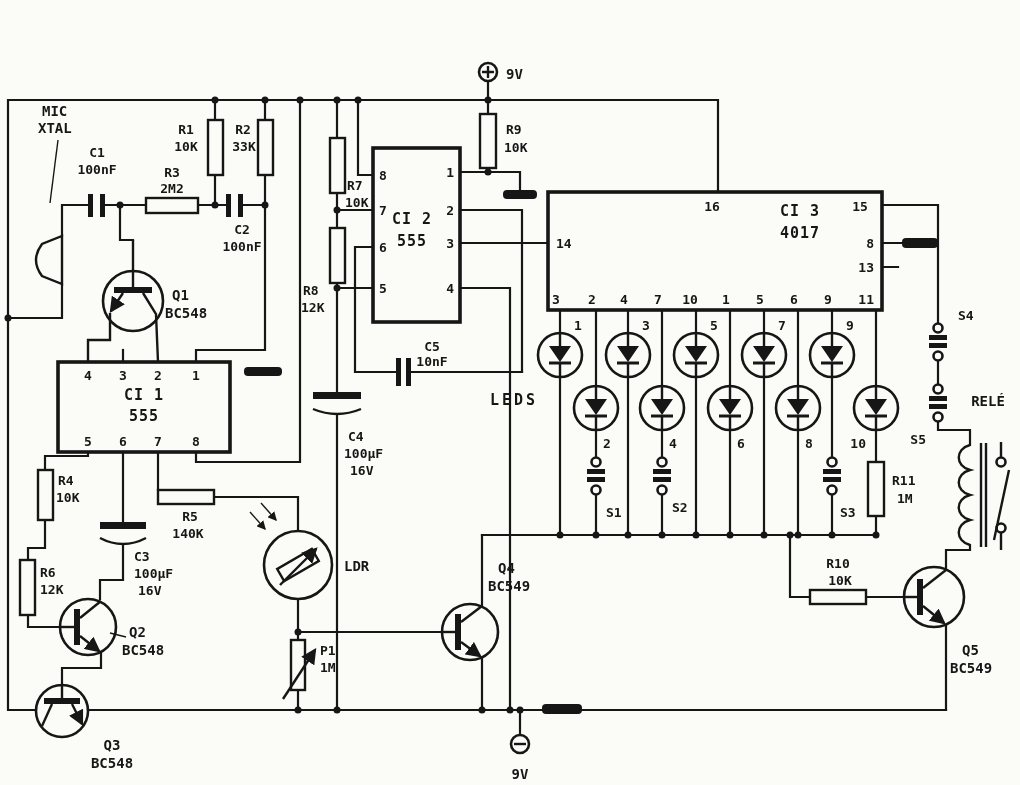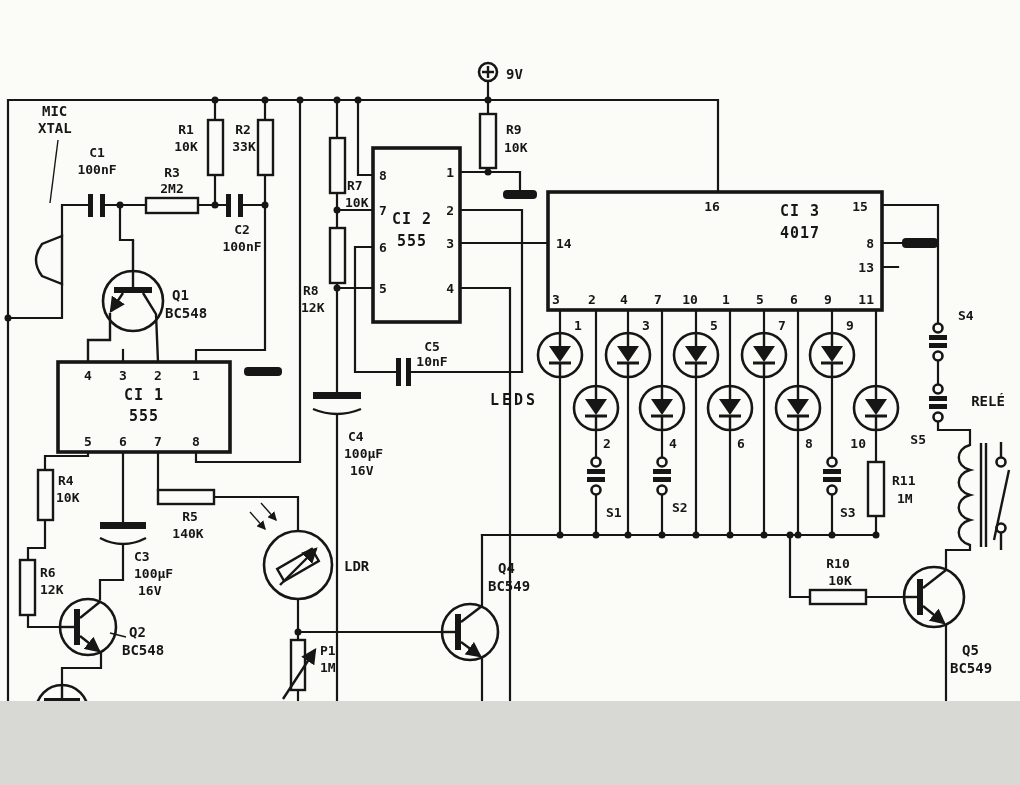--- a/index.html
+++ b/index.html
@@ -1,16 +1,16 @@
 <!DOCTYPE html>
 <html><head>
 <meta charset="utf-8">
 <style>
   html,body{margin:0;padding:0;background:#d8d8d4;}
-  #stage{position:relative;width:1020px;height:701px;background:#fbfbf7;overflow:hidden;
+  #stage{position:relative;width:1020px;height:785px;background:#fbfbf7;overflow:hidden;
          font-family:"DejaVu Sans Mono","Liberation Mono",monospace;}
   svg{display:block}
   text{font-family:"DejaVu Sans Mono","Liberation Mono",monospace;font-weight:bold;fill:#161616;}
   .lbl{font-size:14px;}
   .sm{font-size:13px;}
   .ttl{font-size:15px;letter-spacing:1px;}
   .leds{font-size:15px;letter-spacing:3px;}
   .wire{stroke:#161616;stroke-width:2.2;fill:none;stroke-linecap:square;}
   .thin{stroke:#161616;stroke-width:1.4;fill:none;}
   .box{fill:#fbfbf7;stroke:#161616;stroke-width:2.4;}

